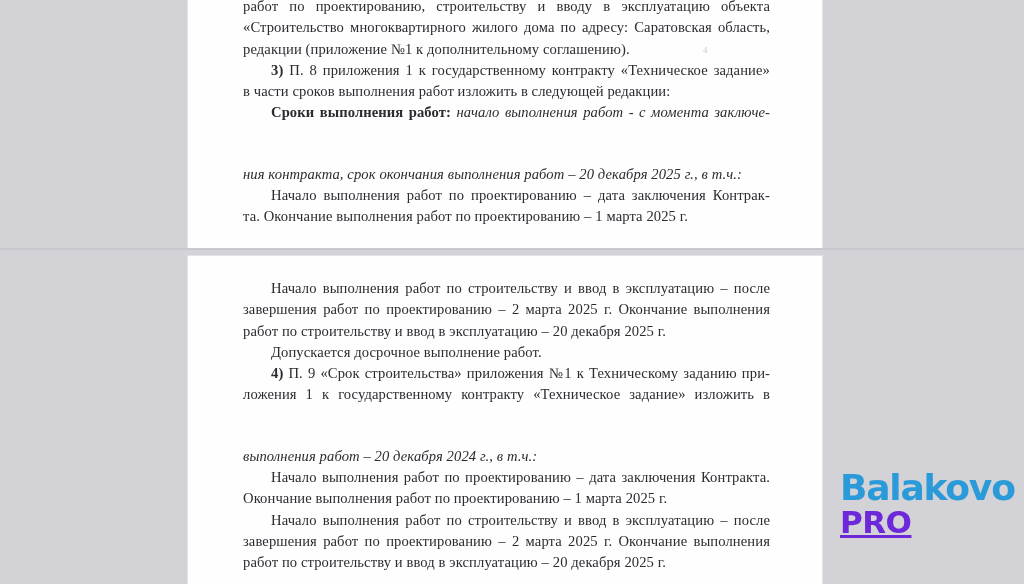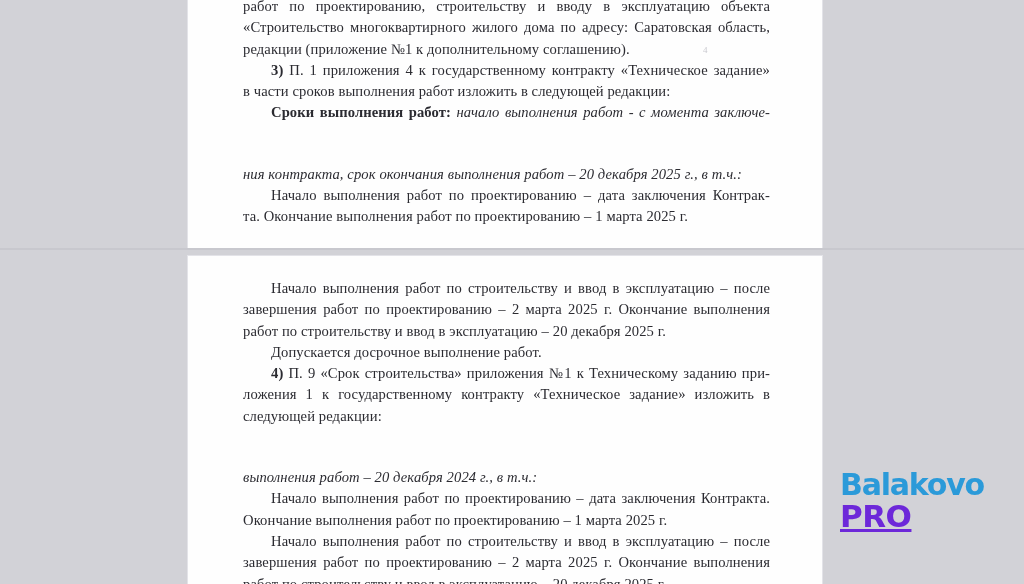--- a/index.html
+++ b/index.html
@@ -96,21 +96,21 @@
     left: 840px;
     top: 470px;
     line-height: 1;
     font-family: "DejaVu Sans", sans-serif;
     font-weight: bold;
     letter-spacing: -1.2px;
     user-select: none;
   }
   #watermark .wm-top {
     display: block;
-    font-size: 30px;
+    font-size: 36px;
     color: #2b9ad9;
   }
   #watermark .wm-bottom {
     display: block;
     font-size: 31px;
     color: #6d28d9;
     margin-top: 1px;
     letter-spacing: -0.5px;
     text-decoration: underline;
   }
@@ -133,21 +133,21 @@
   <div class="page" id="page-1">
     <div class="page-inner">
 
       <p class="para noindent">
         <span class="jl">работ по проектированию, строительству и вводу в эксплуатацию объекта</span>
         <span class="jl">«Строительство многоквартирного жилого дома по адресу: Саратовская область,</span>
         <span class="jl-last">редакции (приложение №1 к дополнительному соглашению).</span>
       </p>
 
       <p class="para noindent">
-        <span class="jl ind"><span class="b">3)</span><span> П. 1 приложения 4 к государственному контракту «Техническое задание»</span></span>
+        <span class="jl ind"><span class="b">3)</span><span> П. 8 приложения 1 к государственному контракту «Техническое задание»</span></span>
         <span class="jl-last">в части сроков выполнения работ изложить в следующей редакции:</span>
       </p>
 
       <p class="para noindent">
         <span class="jl ind"><span class="b">Сроки выполнения работ:</span><span class="i"> начало выполнения работ - с момента заключе-</span></span>
         <span class="jl-last i">ния контракта, срок окончания выполнения работ – 20 декабря 2025 г., в т.ч.:</span>
       </p>
 
       <p class="para noindent">
         <span class="jl ind">Начало выполнения работ по проектированию – дата заключения Контрак-</span>
@@ -170,21 +170,20 @@
         <span class="jl-last">работ по строительству и ввод в эксплуатацию – 20 декабря 2025 г.</span>
       </p>
 
       <p class="para noindent">
         <span class="jl-last ind">Допускается досрочное выполнение работ.</span>
       </p>
 
       <p class="para noindent">
         <span class="jl ind"><span class="b">4)</span><span> П. 9 «Срок строительства» приложения №1 к Техническому заданию при-</span></span>
         <span class="jl">ложения 1 к государственному контракту «Техническое задание» изложить в</span>
-        <span class="jl-last">следующей редакции:</span>
       </p>
 
       <p class="para noindent">
         <span class="jl-last i">выполнения работ – 20 декабря 2024 г., в т.ч.:</span>
       </p>
 
       <p class="para noindent">
         <span class="jl ind">Начало выполнения работ по проектированию – дата заключения Контракта.</span>
         <span class="jl-last">Окончание выполнения работ по проектированию – 1 марта 2025 г.</span>
       </p>

